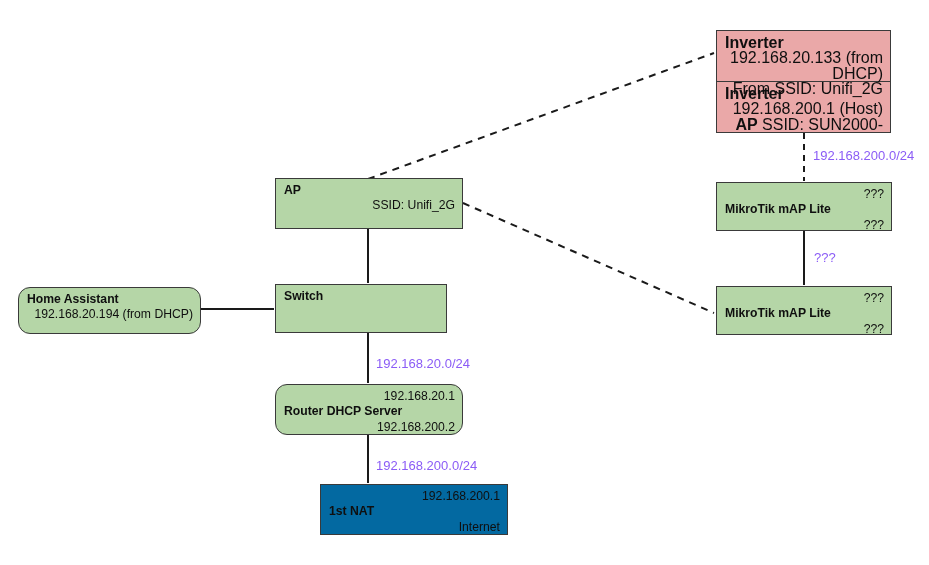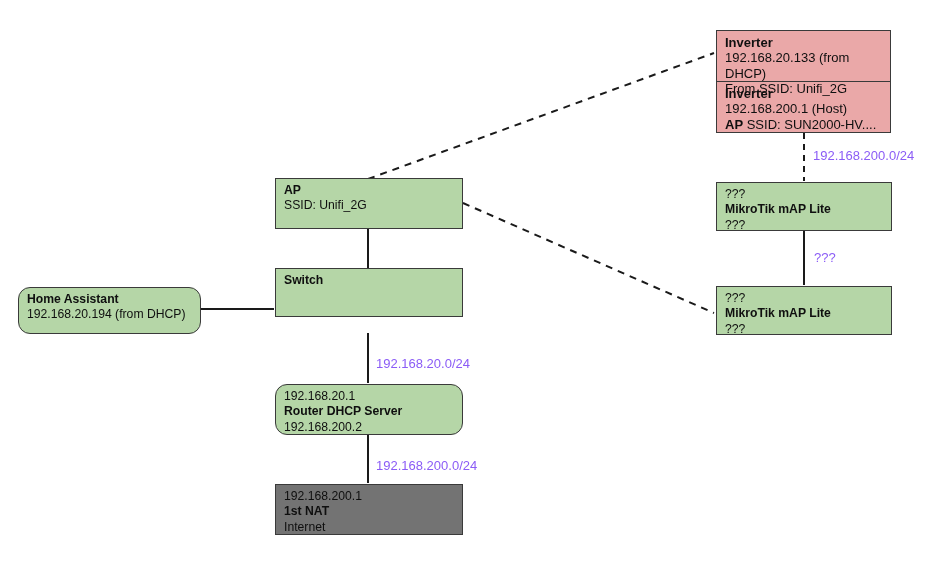--- a/index.html
+++ b/index.html
@@ -31,38 +31,38 @@
     position: absolute;
     box-sizing: border-box;
     border: 1px solid #3a3a3a;
     padding: 4px 7px 4px 8px;
     font-size: 12.2px;
     line-height: 15.4px;
     color: #0f0f0f;
     overflow: hidden;
   }
   .node-green { background: #b5d6a7; }
-  .node-amber { background: #737373; }
+  .node-amber { background: #0369a1; margin-left: 45px; }
   .node-stack {
     position: absolute;
     box-sizing: border-box;
     border: 1px solid #3a3a3a;
     background: #eaa8a8;
     overflow: hidden;
   }
   .stack-half {
     box-sizing: border-box;
     padding: 4px 7px 4px 8px;
-    font-size: 13px;
+    font-size: 16px;
     line-height: 15.4px;
     color: #0f0f0f;
   }
   .stack-half.upper { border-bottom: 1px solid #3a3a3a; }
   .ttl { font-weight: bold; }
-  .sub { font-weight: normal; }
+  .sub { font-weight: normal; text-align: right; }
   .inline-b { font-weight: bold; }
   .edge-label {
     position: absolute;
     font-size: 13px;
     line-height: 15px;
     color: #8b5cf6;
     white-space: nowrap;
     background: transparent;
   }
 </style>
@@ -120,21 +120,21 @@
     <div class="sub">???</div>
     <div class="ttl">MikroTik mAP Lite</div>
     <div class="sub">???</div>
   </div>
 
   <div class="node node-green" style="left:18px; top:287px; width:183px; height:47px;border-radius:12px;">
     <div class="ttl">Home Assistant</div>
     <div class="sub">192.168.20.194 (from DHCP)</div>
   </div>
 
-  <div class="node node-green" style="left:275px; top:268px; width:188px; height:49px;">
+  <div class="node node-green" style="left:275px; top:284px; width:172px; height:49px;">
     <div class="ttl">Switch</div>
   </div>
 
   <div class="node node-green" style="left:716px; top:286px; width:176px; height:49px;">
     <div class="sub">???</div>
     <div class="ttl">MikroTik mAP Lite</div>
     <div class="sub">???</div>
   </div>
 
   <div class="node node-green" style="left:275px; top:384px; width:188px; height:51px;border-radius:12px;">

